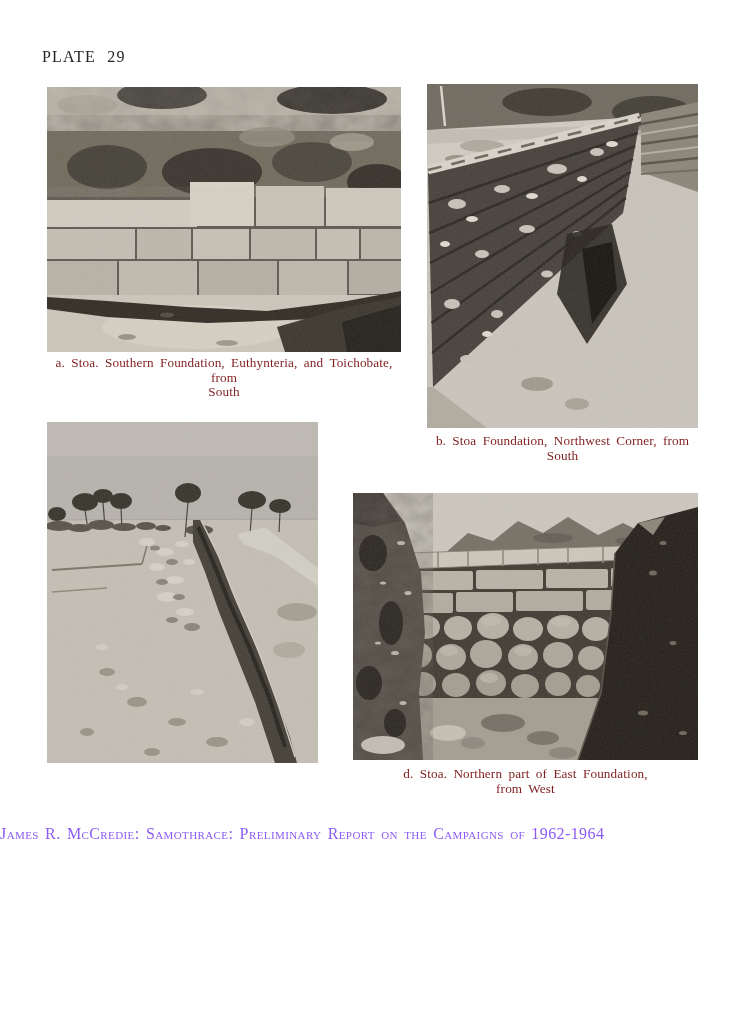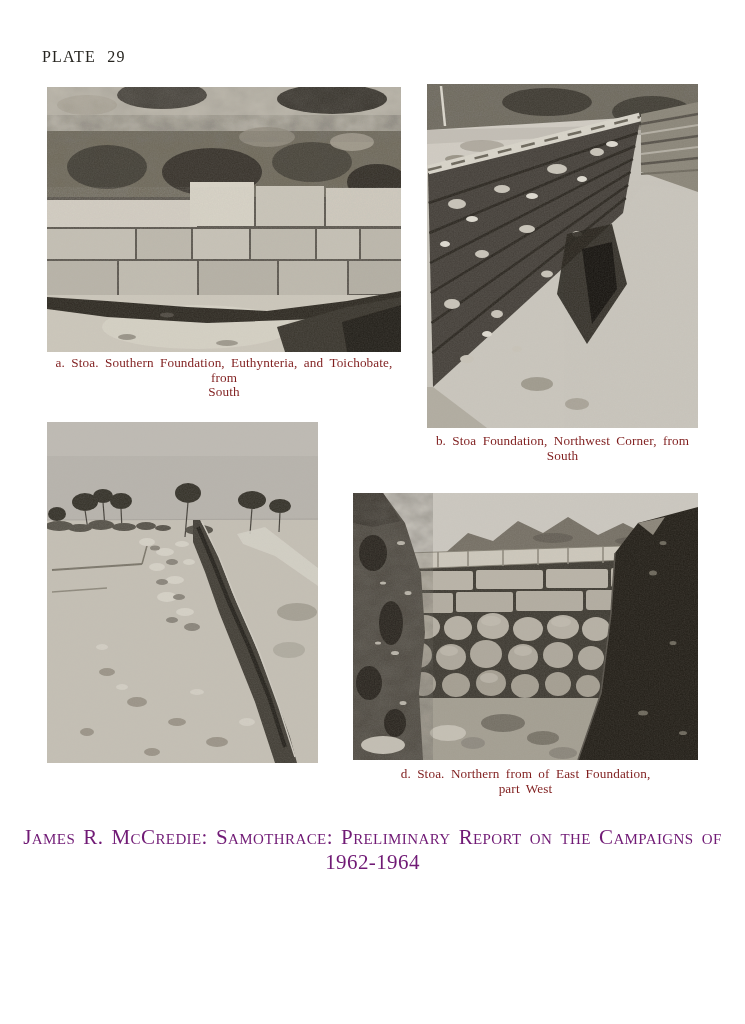--- a/index.html
+++ b/index.html
@@ -4,23 +4,23 @@
 <style>
   html,body{margin:0;padding:0;background:#ffffff;}
   .page{position:relative;width:745px;height:1024px;background:#ffffff;overflow:hidden;
         font-family:"Liberation Serif","DejaVu Serif",serif;color:#1d1c1a;padding-left:32px;}
   .plate-label{position:absolute;left:42px;top:48px;font-size:16px;letter-spacing:1.2px;
         word-spacing:6px;color:#26241f;}
   .photo{position:absolute;overflow:hidden;background:#c4bfb5;}
   .photo svg{display:block;width:100%;height:100%;filter:blur(.35px) contrast(1.02);}
   .caption{position:absolute;text-align:center;font-size:13.2px;line-height:14.6px;
         color:#7f1d1d;word-spacing:.22em;letter-spacing:.01em;}
-  .footer{position:absolute;left:0;top:825px;width:745px;text-align:center;
-        font-variant:small-caps;font-size:21px;letter-spacing:.4px;word-spacing:.12em;
-        color:#701a75;}
+  .footer{position:absolute;left:0;top:825px;width:745px;
+        font-variant:small-caps;font-size:16px;letter-spacing:.4px;word-spacing:.12em;
+        color:#8b5cf6;}
 </style>
 </head>
 <body>
 
 <div class="page">
 
   <div class="plate-label">PLATE 29</div>
 
   <div class="photo" style="left:47px;top:87px;width:354px;height:265px">
     <svg viewBox="0 0 354 265" preserveAspectRatio="none">
@@ -368,19 +368,19 @@
         <ellipse cx="300" cy="80" rx="4" ry="2.5"></ellipse>
           <ellipse cx="320" cy="150" rx="3.5" ry="2"></ellipse>
         <ellipse cx="290" cy="220" rx="5" ry="2.5"></ellipse>
           <ellipse cx="310" cy="50" rx="3.5" ry="2"></ellipse>
         <ellipse cx="330" cy="240" rx="4" ry="2"></ellipse>
       </g>
       <rect width="345" height="267" filter="url(#gd)" opacity="0.55"></rect>
     </svg>
   </div>
   <div class="caption" style="left:356px;top:767px;width:339px">
-    <div>d. Stoa. Northern from of East Foundation,</div>
-    <div>part West</div>
+    <div>d. Stoa. Northern part of East Foundation,</div>
+    <div>from West</div>
   </div>
 
   <div class="footer">James R. McCredie: Samothrace: Preliminary Report on the Campaigns of 1962-1964</div>
 
 </div>
 
 </body></html>

